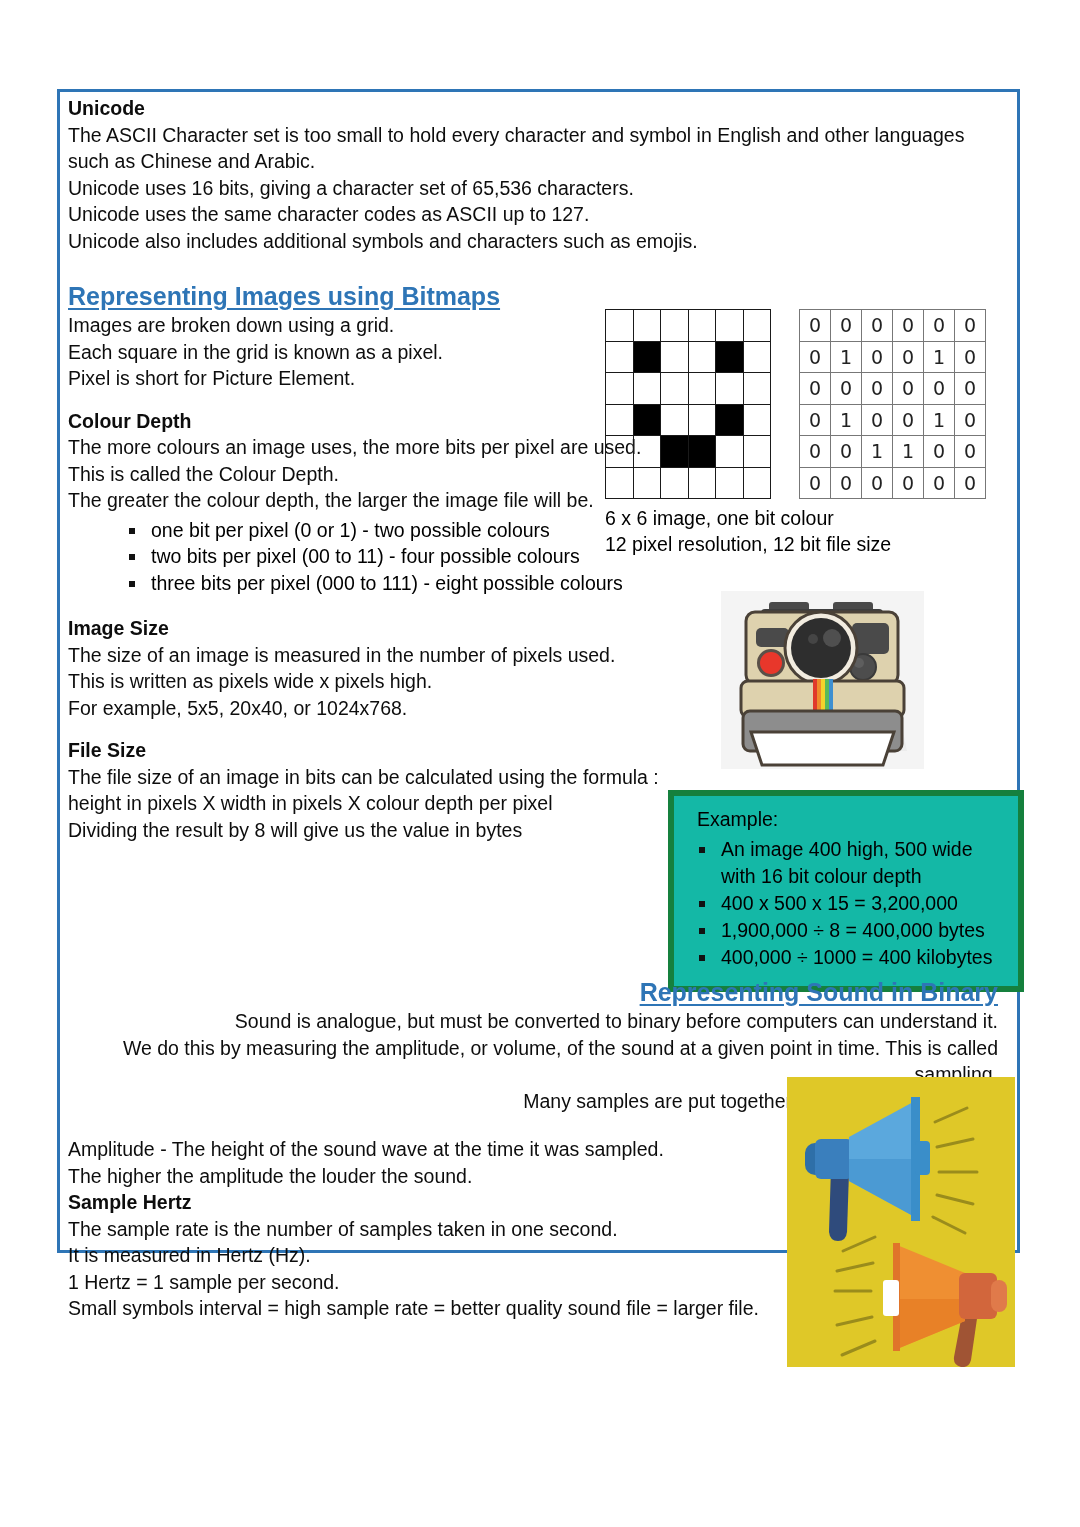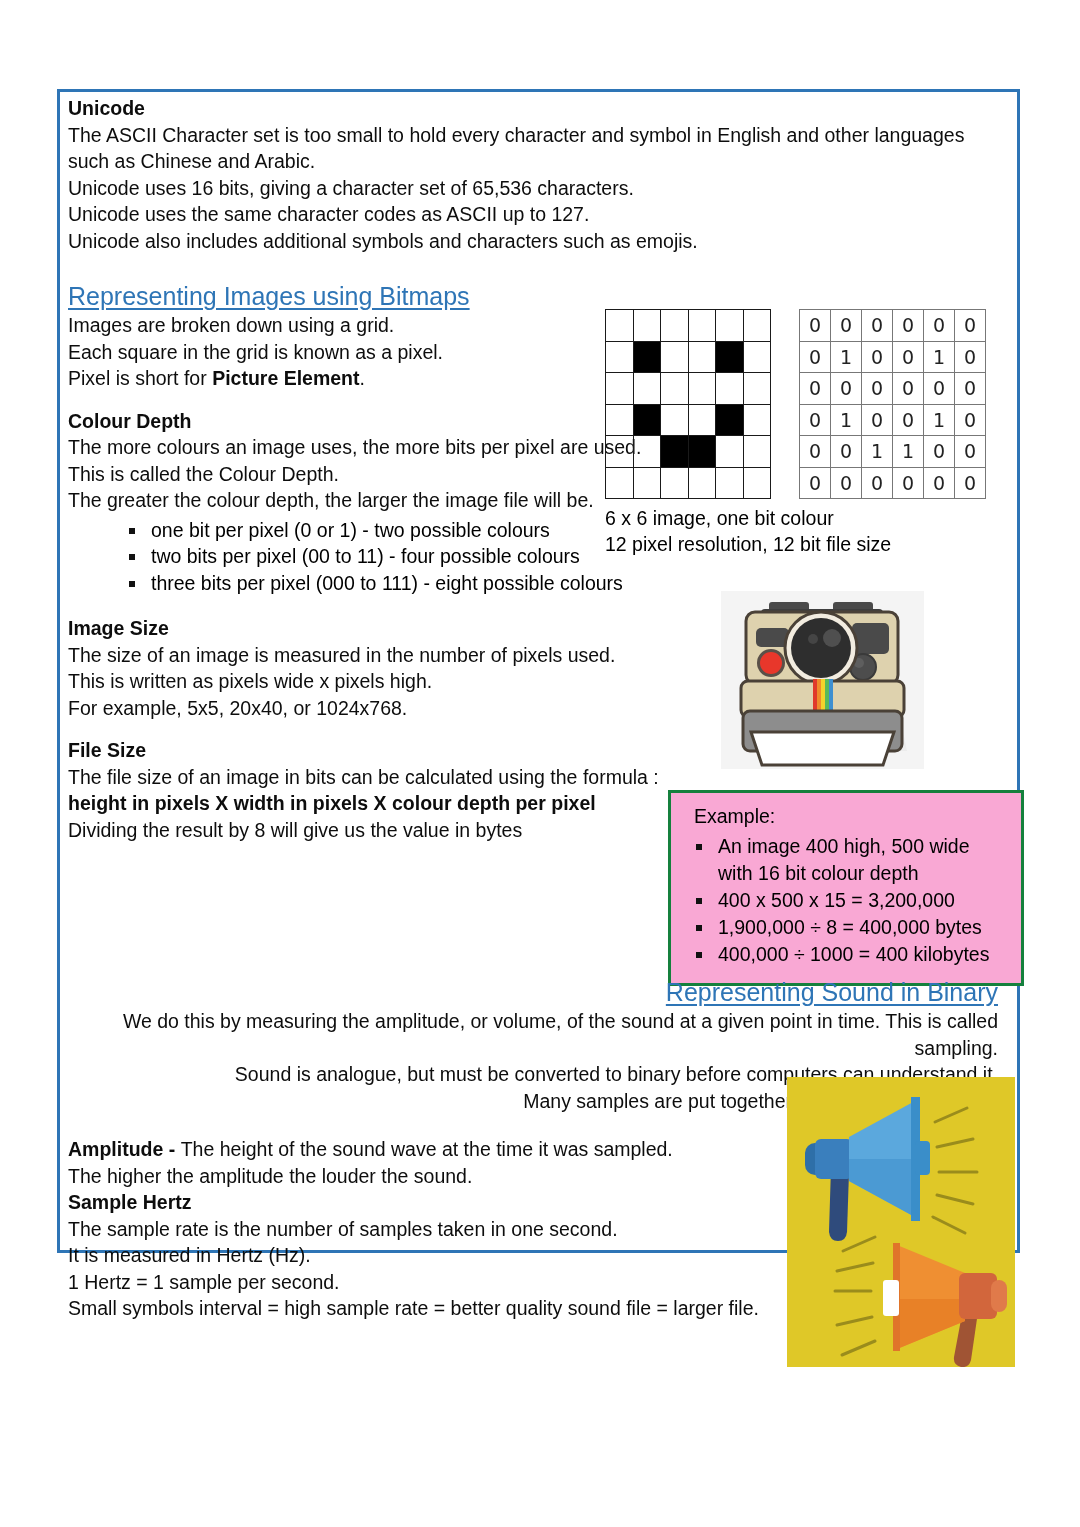--- a/index.html
+++ b/index.html
@@ -27,24 +27,24 @@
     background: #ffffff;
   }
 
   
   .p {
     font-size: 19.5px;
     line-height: 26.5px;
     margin: 0;
     color: #0d0d0d;
   }
-  .b { font-weight: bold; }
+  .b { font-weight: normal; }
   .head-blue {
     font-size: 25px;
-    font-weight: normal;
+    font-weight: bold;
     color: #2E75B6;
     text-decoration: underline;
     text-underline-offset: 3px;
     line-height: 32px;
     margin: 0;
   }
   .head-black {
     font-size: 19.5px;
     font-weight: bold;
     line-height: 26.5px;
@@ -126,24 +126,24 @@
     height: 178px;
     background: #f4f4f4;
   }
 
   
   #example-box {
     position: absolute;
     left: 608px;
     top: 698px;
     width: 356px;
-    border: 3px solid #15803d;
+    border: 6px solid #15803d;
     box-sizing: border-box;
     padding: 10px 10px 12px 14px;
-    background: #f9a8d4;
+    background: #14b8a6;
   }
   #example-box .ex-title { font-size: 19.5px; line-height: 27px; padding-left: 9px;}
   #example-box ul.sqlist { padding-left: 8px; }
   #example-box ul.sqlist li { padding-left: 22px; line-height: 27px; }
 
   
   #sec-sound { position: absolute; left: 8px; top: 884px; width: 930px; text-align: right; }
   #sec-sound2 { position: absolute; left: 8px; top: 1044px; width: 700px; }
 
   
@@ -361,22 +361,22 @@
     <ul class="sqlist">
       <li>An image 400 high, 500 wide with 16 bit colour depth</li>
       <li>400 x 500 x 15 = 3,200,000</li>
       <li>1,900,000 ÷ 8 = 400,000 bytes</li>
       <li>400,000 ÷ 1000 = 400 kilobytes</li>
     </ul>
   </div>
 
   <div id="sec-sound">
     <div class="head-blue">Representing Sound in Binary</div>
+    <div class="p">Sound is analogue, but must be converted to binary before computers can understand it.</div>
     <div class="p">We do this by measuring the amplitude, or volume, of the sound at a given point in time. This is called sampling.</div>
-    <div class="p">Sound is analogue, but must be converted to binary before computers can understand it.</div>
     <div class="p">Many samples are put together to represent the sound.</div>
   </div>
 
   <div id="sec-sound2">
     <div class="p"><span class="b">Amplitude - </span><span>The height of the sound wave at the time it was sampled.</span></div>
     <div class="p">The higher the amplitude the louder the sound.</div>
     <div class="p head-black">Sample Hertz</div>
     <div class="p">The sample rate is the number of samples taken in one second.</div>
     <div class="p">It is measured in Hertz (Hz).</div>
     <div class="p">1 Hertz = 1 sample per second.</div>

